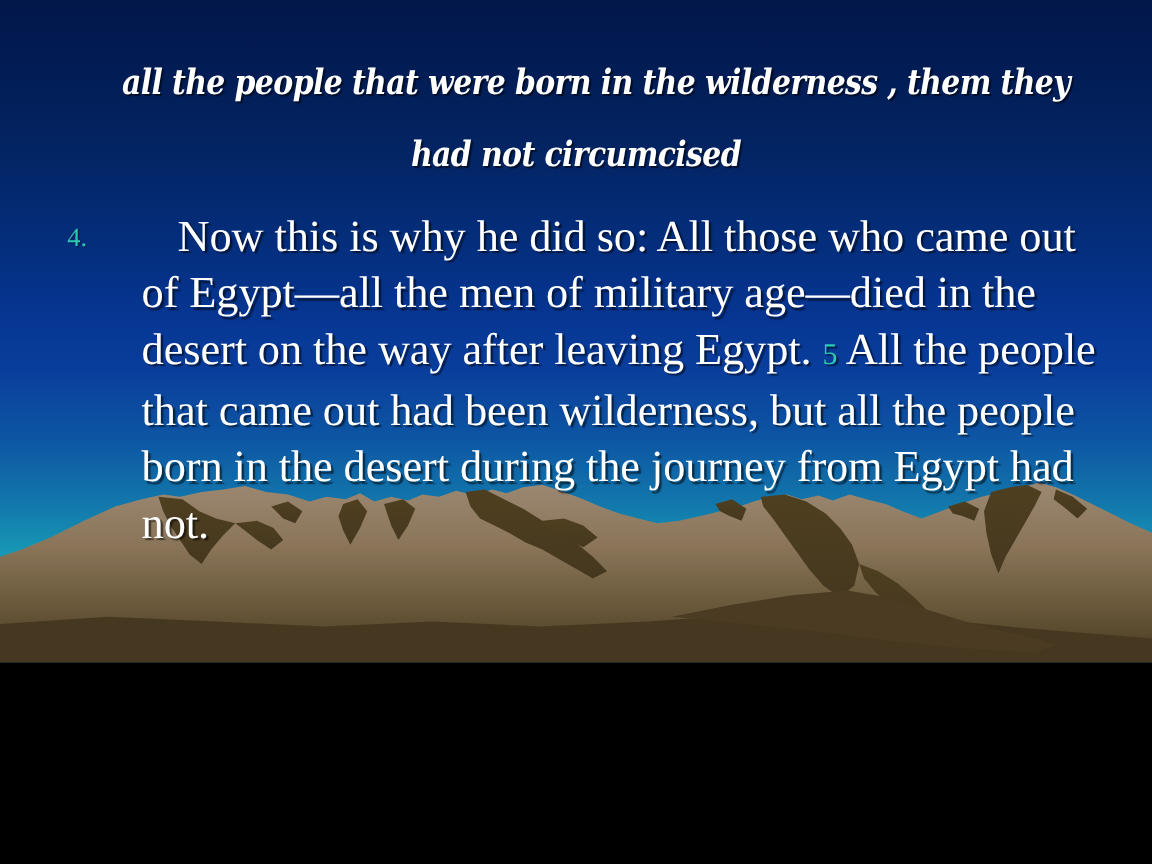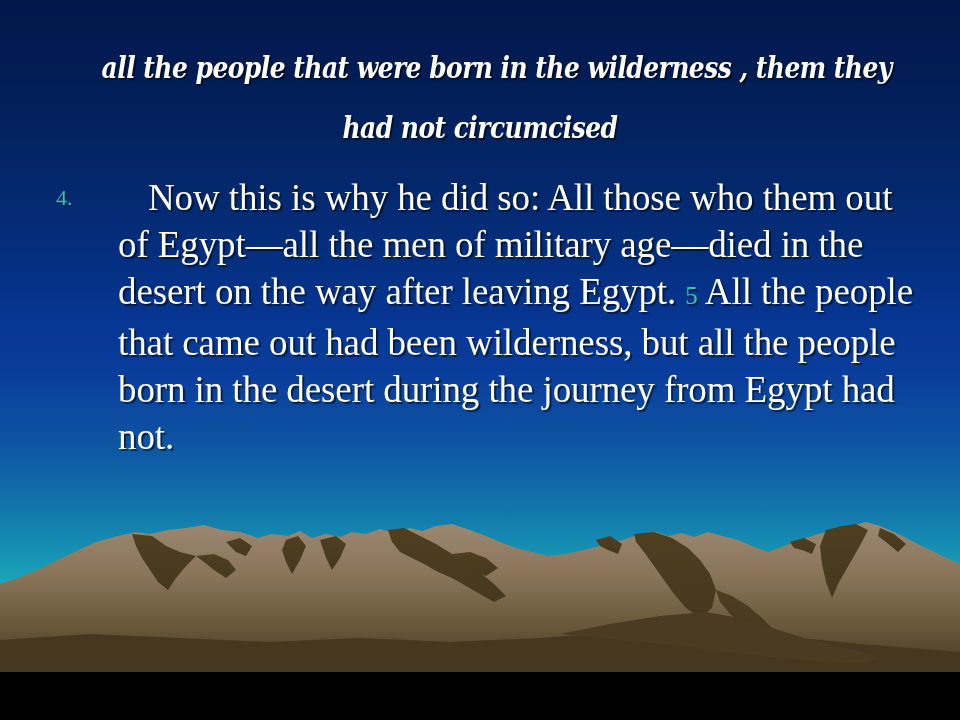--- a/index.html
+++ b/index.html
@@ -3,21 +3,21 @@
 <meta charset="utf-8">
 <style>
   html, body {
     margin: 0;
     padding: 0;
     background: #000;
   }
   #slide {
     position: relative;
     width: 960px;
-    height: 672px;
+    height: 552px;
     overflow: hidden;
     font-family: "Liberation Serif", "DejaVu Serif", serif;
   }
 
   
   .sky {
     position: absolute;
     inset: 0;
     background: linear-gradient(to bottom,
         #02174A 0%,
@@ -174,17 +174,17 @@
   </svg>
 
   <div class="title">
     <span class="tline">all the people that were born in the wilderness ,  them they</span>
     <span class="tline">had not circumcised</span>
   </div>
 
   <div class="body-block">
     <div class="body-row">
       <div class="bullet-num">4.</div>
-      <div class="body-text"><span>Now this is why he did so: All those who them out of Egypt—all the men of military age—died in the desert on the way after leaving Egypt. </span><span class="verse">5</span><span> All the people that came out had been wilderness, but all the people born in the desert during the journey from Egypt had not.</span></div>
+      <div class="body-text"><span>Now this is why he did so: All those who came out of Egypt—all the men of military age—died in the desert on the way after leaving Egypt. </span><span class="verse">5</span><span> All the people that came out had been wilderness, but all the people born in the desert during the journey from Egypt had not.</span></div>
     </div>
   </div>
 
 </div>
 
 </body></html>

